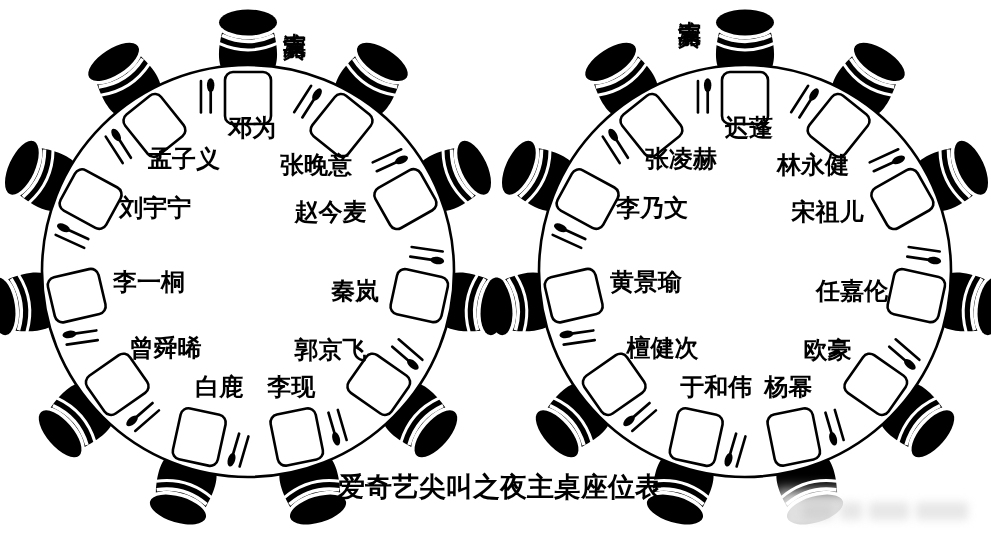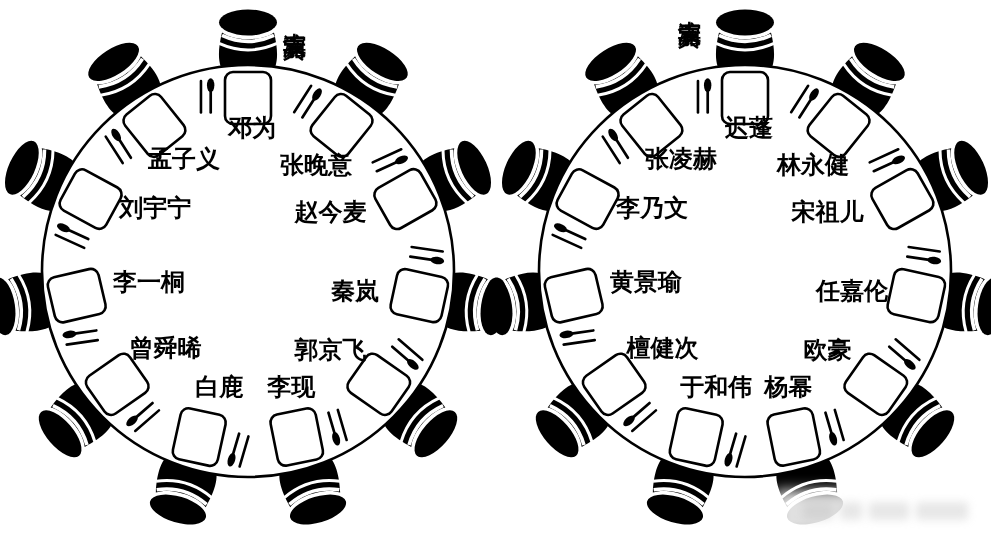--- a/index.html
+++ b/index.html
@@ -149,20 +149,21 @@
         <use href="#cutlery" transform="translate(615.5871008664683 147.0156867266897) rotate(327.27272727272725)"></use>
         <text x="681.1" y="166.7" text-anchor="middle">张凌赫</text>
       </g>
   </svg>
 
   <div class="vlabel" style="left:283px;top:14px;">表演嘉宾</div>
 
   <div class="vlabel" style="left:678px;top:2px;">表演嘉宾</div>
 
   <div class="caption">
+    <div class="cap-line">爱奇艺尖叫之夜主桌座位表</div>
   </div>
 
   <div class="watermark">
     <div class="wm-fade"></div>
     <div class="wm-blobs">
       <div class="wm-blob" style="width:30px;"></div>
       <div class="wm-blob" style="width:22px;"></div>
       <div class="wm-blob" style="width:40px;"></div>
       <div class="wm-blob" style="width:52px;"></div>
     </div>

